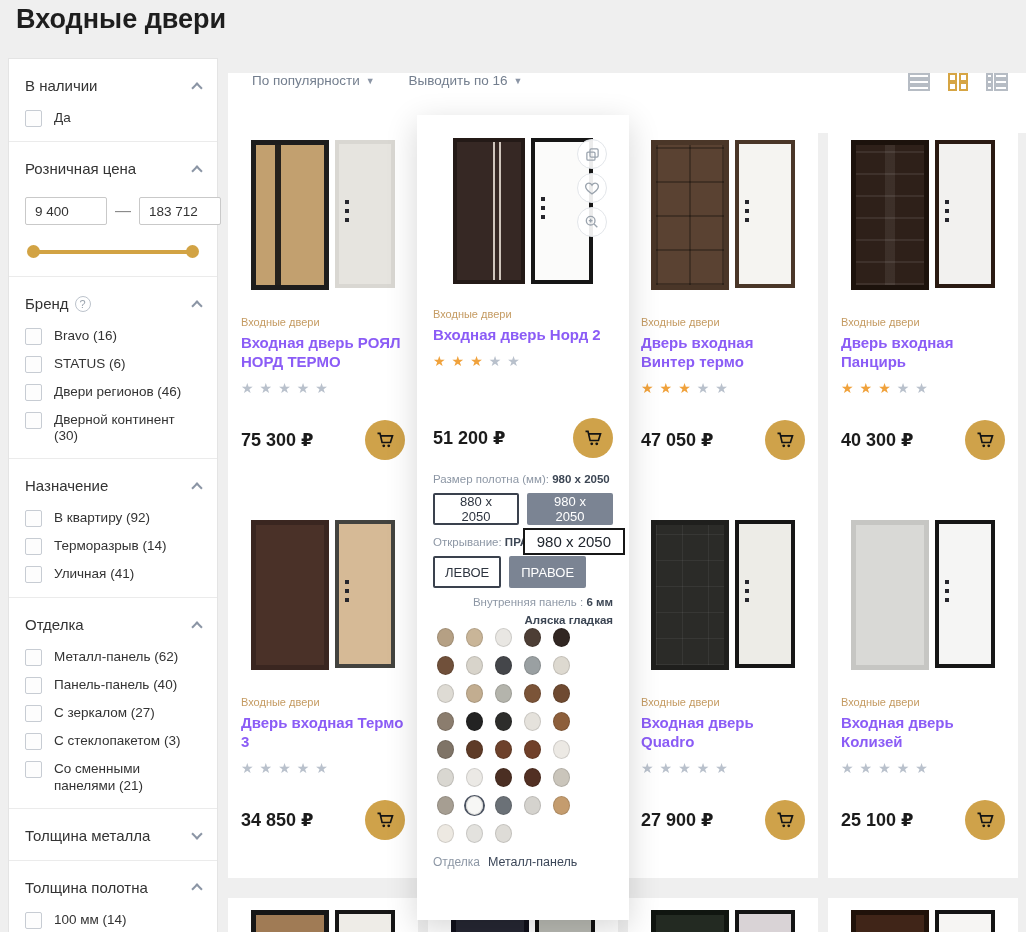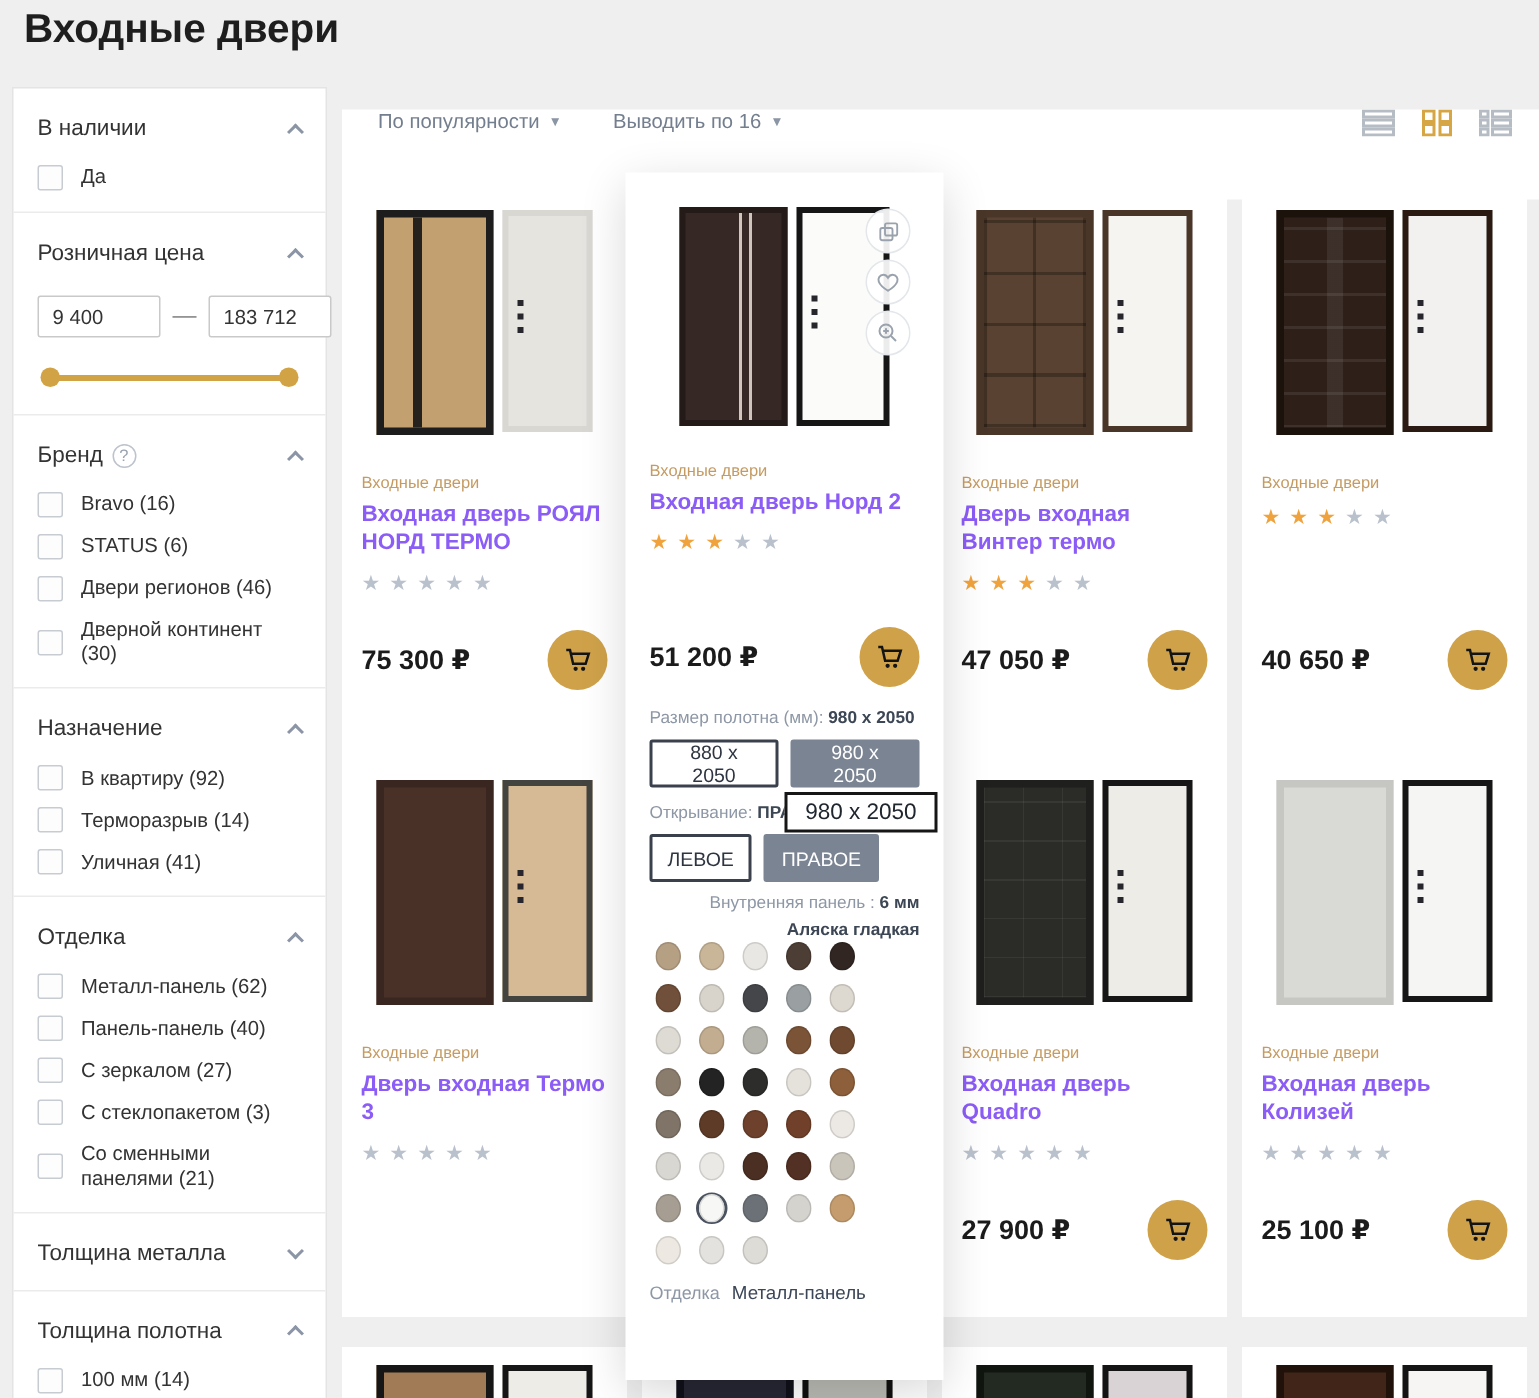--- a/index.html
+++ b/index.html
@@ -11,21 +11,21 @@
   #sidebar{position:absolute;left:8px;top:58px;width:210px;background:#fff;border:1px solid #e4e4e4;padding-bottom:20px;}
   .f-section{padding:14px 16px 10px 16px;border-top:1px solid #ebebeb;}
   .f-section:first-child{border-top:none;}
   .f-head{display:flex;align-items:center;justify-content:space-between;padding:4px 0 6px 0;cursor:pointer;}
   .f-title{font-size:15px;color:#333;display:flex;align-items:center;gap:6px;}
   .chev{width:8px;height:8px;border-right:2px solid #8b95a5;border-bottom:2px solid #8b95a5;transform:rotate(-135deg);margin-top:4px;}
   .chev.down{transform:rotate(45deg);margin-top:-2px;}
   .help{width:16px;height:16px;border:1px solid #bcc3cc;border-radius:50%;font-size:11px;color:#9aa3ad;
     display:inline-flex;align-items:center;justify-content:center;}
   .f-items{padding:10px 0 4px 0;display:flex;flex-direction:column;gap:11px;}
-  .f-item{display:flex;align-items:center;gap:12px;font-size:13.5px;color:#333;cursor:pointer;line-height:1.2;}
+  .f-item{display:flex;align-items:flex-start;gap:12px;font-size:13.5px;color:#333;cursor:pointer;line-height:1.2;}
   .cbx{width:17px;height:17px;min-width:17px;border:1px solid #c7ccd3;border-radius:2px;background:#fdfdfd;}
   .price-row{display:flex;align-items:center;gap:8px;padding:14px 0 4px 0;}
   .price-input{width:82px;height:28px;border:1px solid #c9c9c9;border-radius:2px;font-size:13.5px;color:#333;
     padding-left:9px;background:#fff;font-family:inherit;}
   .dash{color:#888;}
   .slider{position:relative;height:13px;margin:16px 2px 8px 2px;}
   .slider .track{position:absolute;left:4px;right:4px;top:5px;height:4px;border-radius:2px;background:#d2a344;}
   .slider .hdl{position:absolute;top:0;width:13px;height:13px;border-radius:50%;background:#d2a344;}
   .slider .hdl.l{left:0;} .slider .hdl.r{right:0;}
   
@@ -326,29 +326,30 @@
     </div>
   </div>
 
   <div class="gcell" style="left:600px;top:0;">
     <div class="card">
       <div class="doors" data-variant="squares">
         <div class="leaf leaf-l" style="background-color: rgb(46, 32, 25); border-color: rgb(28, 18, 12);"></div>
         <div class="leaf leaf-r" style="background-color: rgb(242, 241, 239); border-color: rgb(42, 26, 18);"></div>
       </div>
       <a class="cat">Входные двери</a>
+      <a class="ptitle">Дверь входная Панцирь</a>
       <div class="stars">
           <span class="on">★</span>
           <span class="on">★</span>
           <span class="on">★</span>
           <span>★</span>
           <span>★</span>
         </div>
       <div class="buy-row">
-        <span class="price">40 650 ₽</span>
+        <span class="price">40 300 ₽</span>
         <button class="cart-btn">
           <svg width="20" height="20" viewBox="0 0 24 24">
               <path d="M3 4h3l2.5 11h10l2.5-8H7" fill="none" stroke="#141414" stroke-width="2"></path>
               <circle cx="10.5" cy="19" r="1.7" fill="#141414"></circle>
               <circle cx="16.5" cy="19" r="1.7" fill="#141414"></circle>
             </svg>
         </button>
       </div>
     </div>
   </div>
@@ -361,20 +362,30 @@
       </div>
       <a class="cat">Входные двери</a>
       <a class="ptitle">Дверь входная Термо 3</a>
       <div class="stars">
           <span>★</span>
           <span>★</span>
           <span>★</span>
           <span>★</span>
           <span>★</span>
         </div>
+      <div class="buy-row">
+        <span class="price">34 850 ₽</span>
+        <button class="cart-btn">
+          <svg width="20" height="20" viewBox="0 0 24 24">
+              <path d="M3 4h3l2.5 11h10l2.5-8H7" fill="none" stroke="#141414" stroke-width="2"></path>
+              <circle cx="10.5" cy="19" r="1.7" fill="#141414"></circle>
+              <circle cx="16.5" cy="19" r="1.7" fill="#141414"></circle>
+            </svg>
+        </button>
+      </div>
     </div>
   </div>
 
   <div class="gcell" style="left:200px;top:380px;"></div>
 
   <div class="gcell" style="left:400px;top:380px;">
     <div class="card">
       <div class="doors" data-variant="tiles">
         <div class="leaf leaf-l" style="background-color: rgb(43, 43, 40); border-color: rgb(31, 31, 29);"></div>
         <div class="leaf leaf-r" style="background-color: rgb(237, 236, 231); border-color: rgb(22, 22, 22);"></div>

